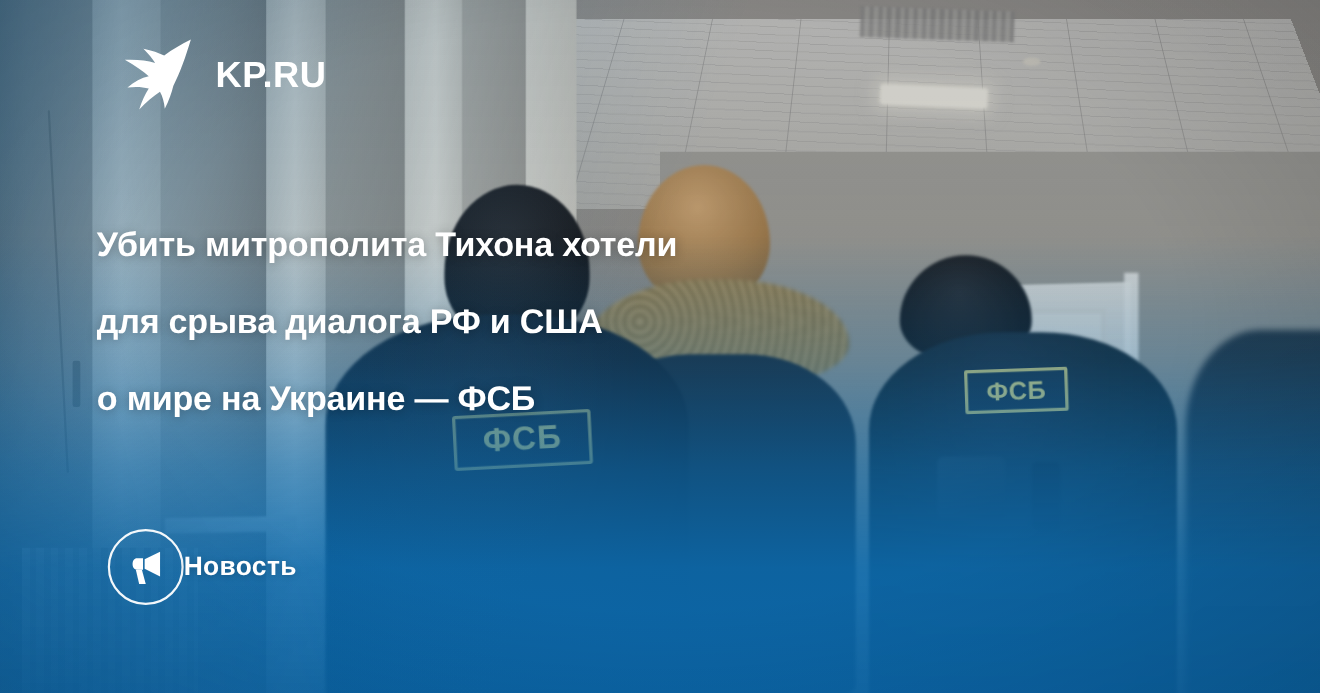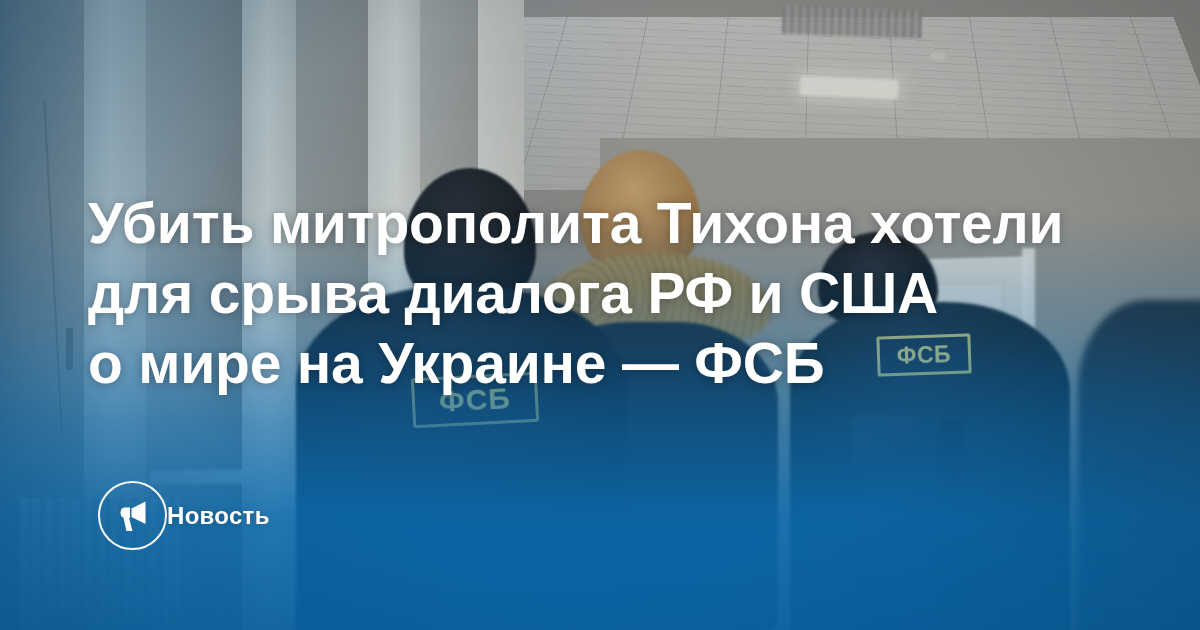--- a/index.html
+++ b/index.html
@@ -349,21 +349,21 @@
     line-height: 1;
     white-space: nowrap;
   }
 
   .headline {
     position: absolute;
     left: 88px;
     top: 188px;
     width: 1010px;
     color: #ffffff;
-    font-size: 57px;
+    font-size: 31px;
     font-weight: bold;
     line-height: 70px;
     letter-spacing: -0.2px;
     text-shadow: 0 1px 10px rgba(0,0,0,.30);
     white-space: pre-line;
   }
 
   .tagrow {
     position: absolute;
     left: 98px; top: 481px;
@@ -444,20 +444,31 @@
     </div>
   </div>
 
   <div class="tint-dark"></div>
   <div class="tint-blue"></div>
   <div class="tint-blue-left"></div>
   <div class="vignette"></div>
 
   <div class="content">
 
+    <div class="brand">
+      <svg class="brand-mark" viewBox="0 0 64 68">
+        <path fill="#ffffff" d="M63.5 2.0 C55.0 6.0 46.0 11.5 38.5 17.0 C33.5 14.5 27.0 12.0 19.0 10.5
+                                 C24.0 15.5 27.5 20.0 30.0 24.0 C22.0 21.5 12.5 20.5 1.5 21.0
+                                 C11.0 26.5 18.5 31.5 24.0 36.5 C17.0 38.0 10.5 41.5 4.0 47.0
+                                 C12.0 46.0 18.5 46.5 24.0 48.0 C20.5 53.5 17.5 60.0 15.0 67.5
+                                 C22.0 60.5 28.5 55.0 34.5 51.0 C37.0 55.5 38.5 61.0 39.0 67.0
+                                 C43.0 59.0 45.5 52.0 47.0 45.5 C53.5 33.0 58.5 18.5 63.5 2.0 Z"></path>
+      </svg>
+      <div class="brand-name">KP.RU</div>
+    </div>
 
     <div class="headline">Убить митрополита Тихона хотели
 для срыва диалога РФ и США
 о мире на Украине — ФСБ</div>
 
     <div class="tagrow">
       <div class="tag-circle">
         <svg width="36" height="34" viewBox="0 0 36 34">
           <path fill="#ffffff" d="M30.5 2.5 L30.5 25.0 L16.5 18.0 L16.5 9.5 Z"></path>
           <path fill="#ffffff" d="M15.0 8.5 L15.0 19.0 L9.5 19.0 C7.0 19.0 5.5 16.8 5.5 13.8 C5.5 10.7 7.0 8.5 9.5 8.5 Z"></path>

